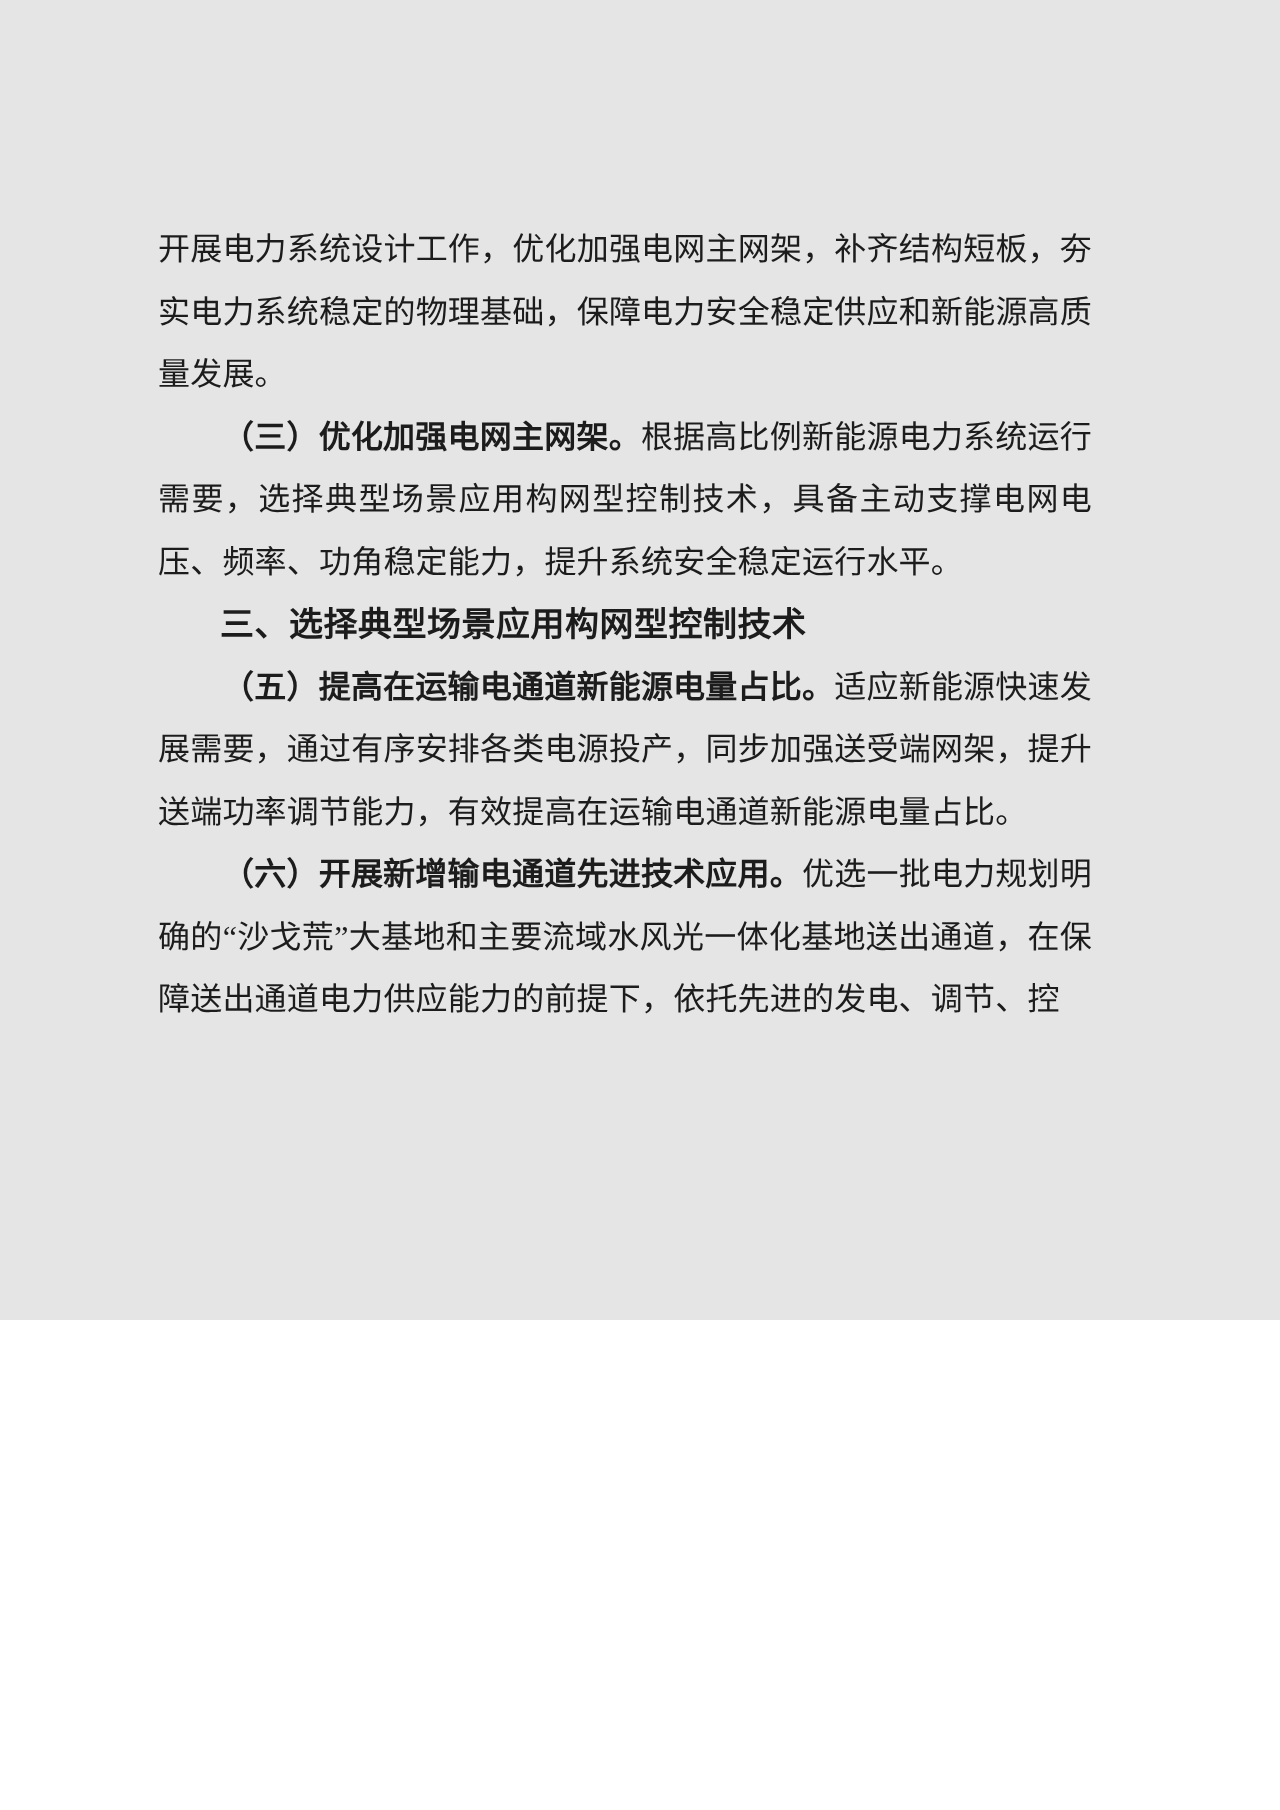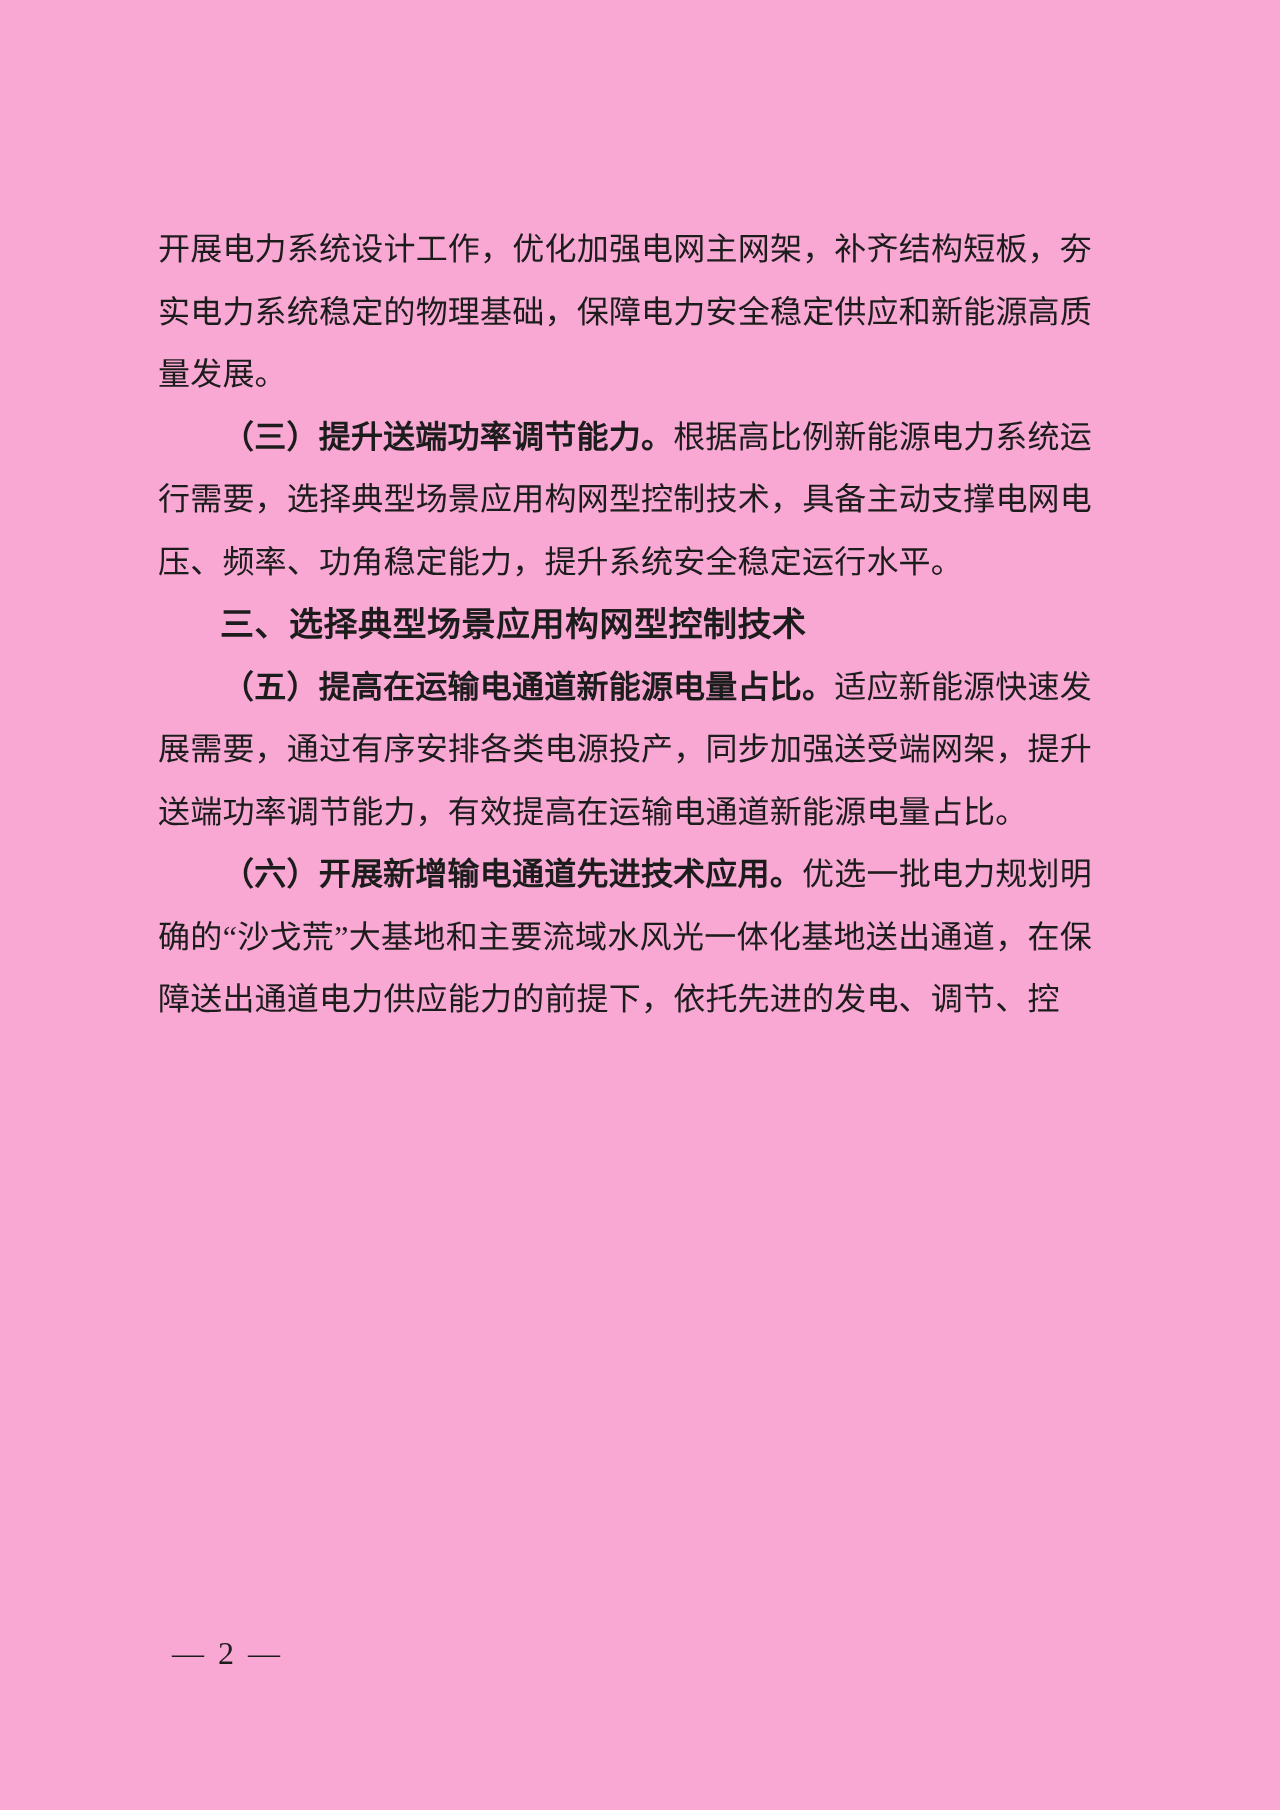--- a/index.html
+++ b/index.html
@@ -3,22 +3,22 @@
 <meta charset="utf-8">
 <style>
   html, body {
     margin: 0;
     padding: 0;
     background: #ffffff;
   }
   .page {
     position: relative;
     width: 1280px;
-    height: 1810px;
-    background: #f9a8d4;
+    height: 1320px;
+    background: #e5e5e5;
     color: #1c1c1c;
     font-family: "Liberation Serif", "DejaVu Serif", serif;
     overflow: hidden;
   }
   .text-block {
     position: absolute;
     left: 158px;
     top: 218px;
     width: 934px;
   }
@@ -59,21 +59,21 @@
 </head>
 <body>
 
 <div class="page">
 
   <main class="text-block">
 
     <p class="para"><span>开展电力系统设计工作，优化加强电网主网架，补齐结构短板，夯实电力系统稳定的物理基础，保障电力安全稳定供应和新能源高质量发展。</span></p>
 
 
-    <p class="para indent"><strong class="lead">（三）提升送端功率调节能力。</strong><span>根据高比例新能源电力系统运行需要，选择典型场景应用构网型控制技术，具备主动支撑电网电压、频率、功角稳定能力，提升系统安全稳定运行水平。</span></p>
+    <p class="para indent"><strong class="lead">（三）优化加强电网主网架。</strong><span>根据高比例新能源电力系统运行需要，选择典型场景应用构网型控制技术，具备主动支撑电网电压、频率、功角稳定能力，提升系统安全稳定运行水平。</span></p>
 
 
     <h2 class="section-heading">三、选择典型场景应用构网型控制技术</h2>
 
     <p class="para indent"><strong class="lead">（五）提高在运输电通道新能源电量占比。</strong><span>适应新能源快速发展需要，通过有序安排各类电源投产，同步加强送受端网架，提升送端功率调节能力，有效提高在运输电通道新能源电量占比。</span></p>
 
     <p class="para indent"><strong class="lead">（六）开展新增输电通道先进技术应用。</strong><span>优选一批电力规划明确的“沙戈荒”大基地和主要流域水风光一体化基地送出通道，在保障送出通道电力供应能力的前提下，依托先进的发电、调节、控</span></p>
 
   </main>
 

